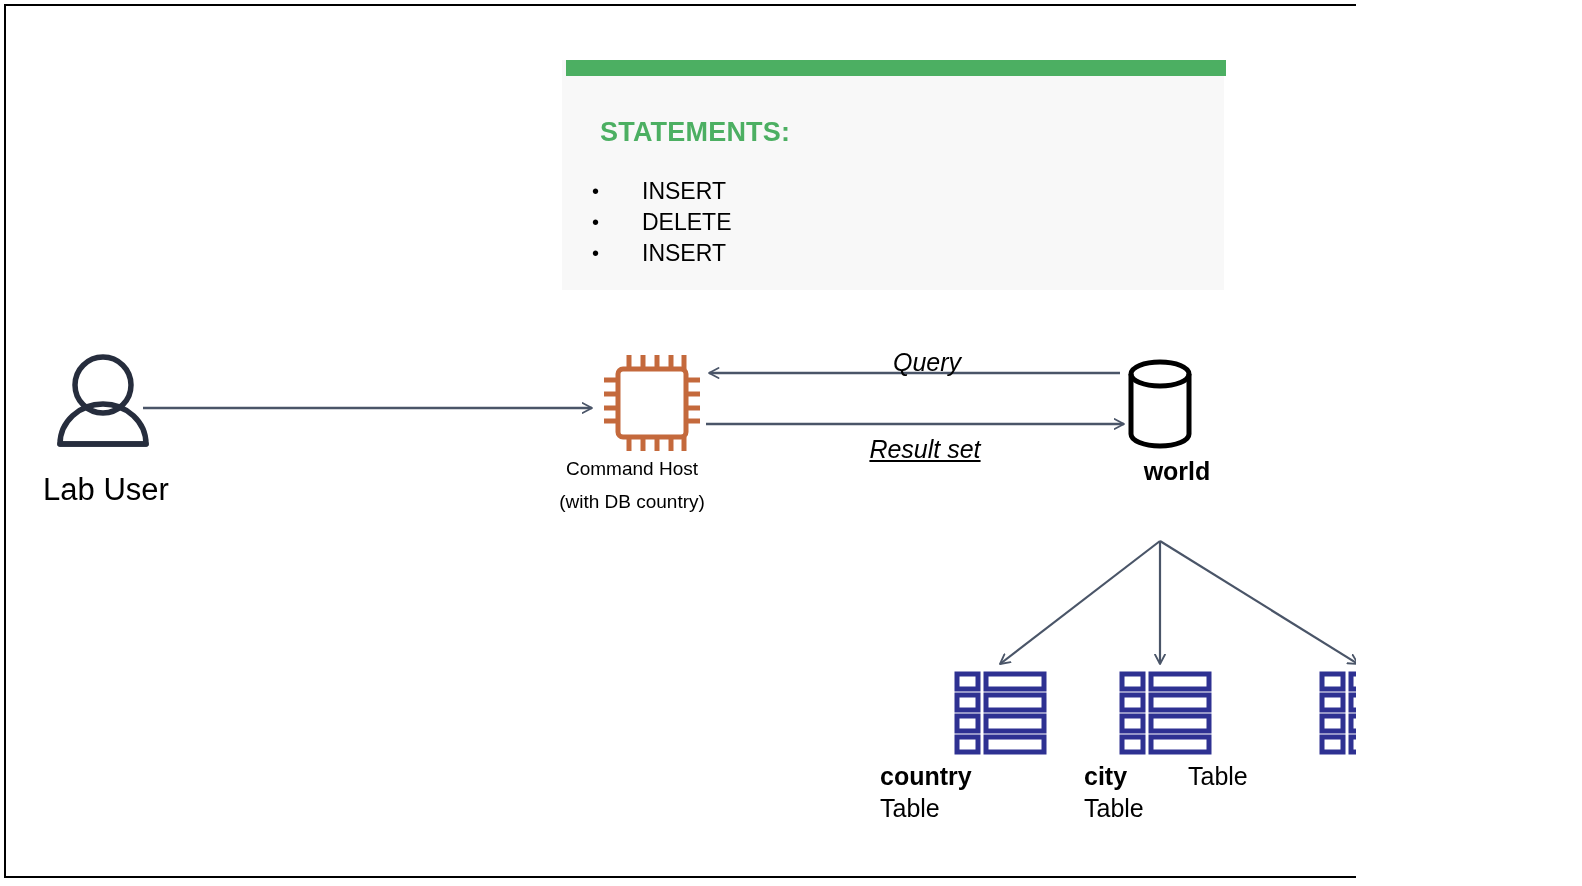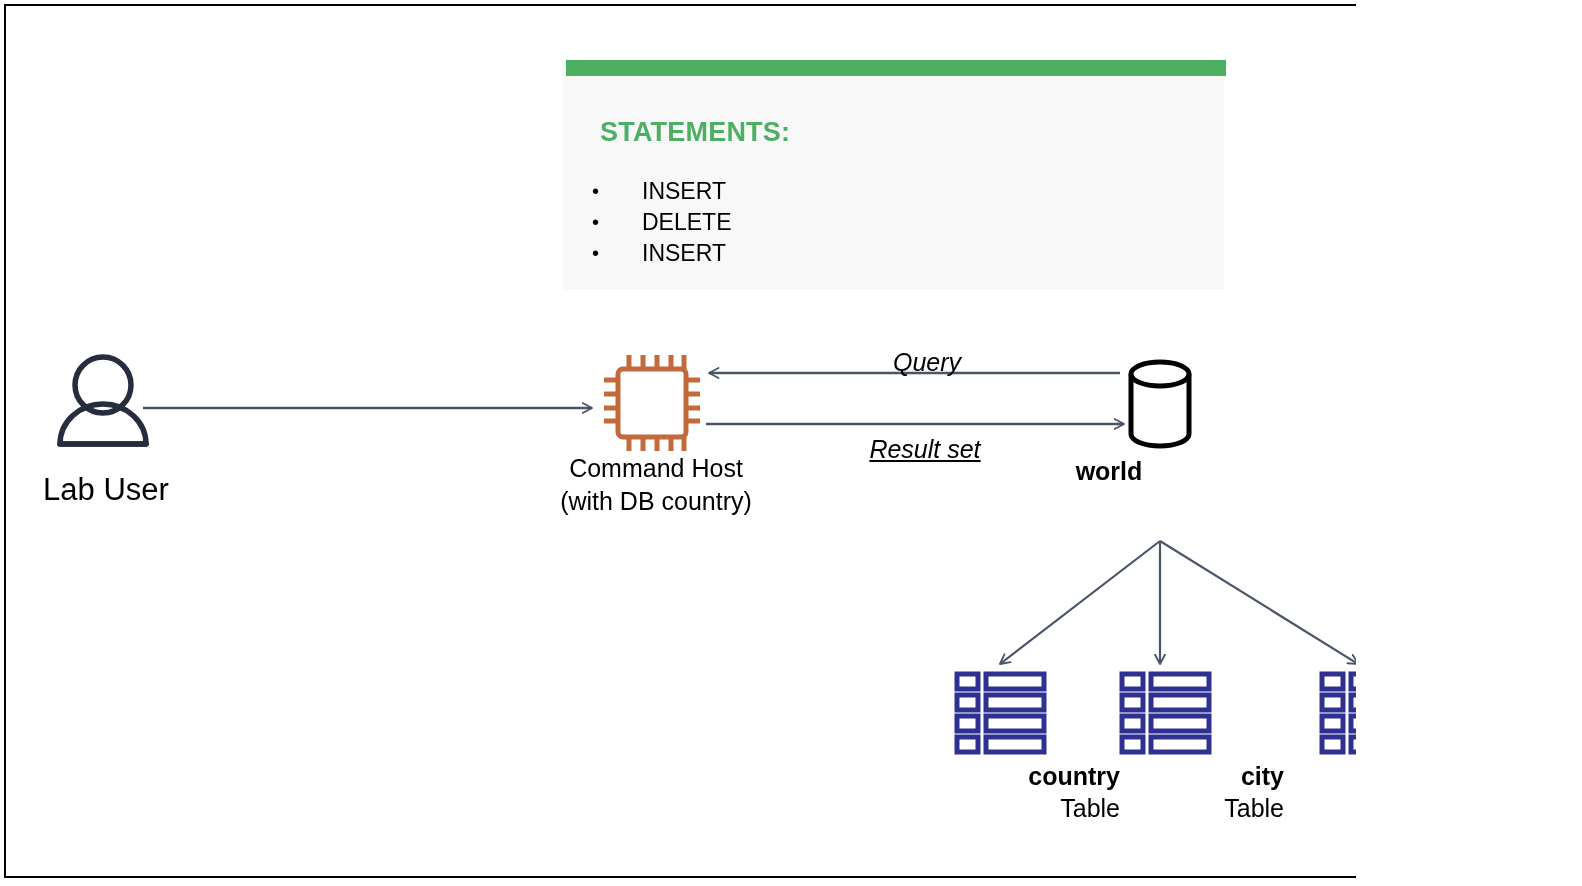--- a/index.html
+++ b/index.html
@@ -97,42 +97,42 @@
   }
   .label .ln.bold { font-weight: bold; }
 
   #label-lab-user {
     left: 0px;
     top: 474px;
     width: 212px;
     font-size: 31px;
   }
   #label-command-host {
-    left: 497px;
+    left: 473px;
     top: 452px;
     width: 318px;
-    font-size: 25px;
+    font-size: 19px;
     line-height: 33px;
   }
   #label-command-host .ln { line-height: 33px; }
   #label-world-db {
-    left: 1010px;
+    left: 1078px;
     top: 455px;
     width: 198px;
     font-size: 25px;
     line-height: 32px;
   }
   #label-world-db .ln { line-height: 32px; }
 
   .table-label {
     position: absolute;
     top: 760px;
     font-size: 25px;
     color: #000000;
-    text-align: right;
+    text-align: left;
     white-space: nowrap;
     line-height: 32px;
   }
   .table-label .ln { display: block; line-height: 32px; }
   .table-label .ln.bold { font-weight: bold; }
 
   
   .edge-label {
     position: absolute;
     font-size: 25px;

